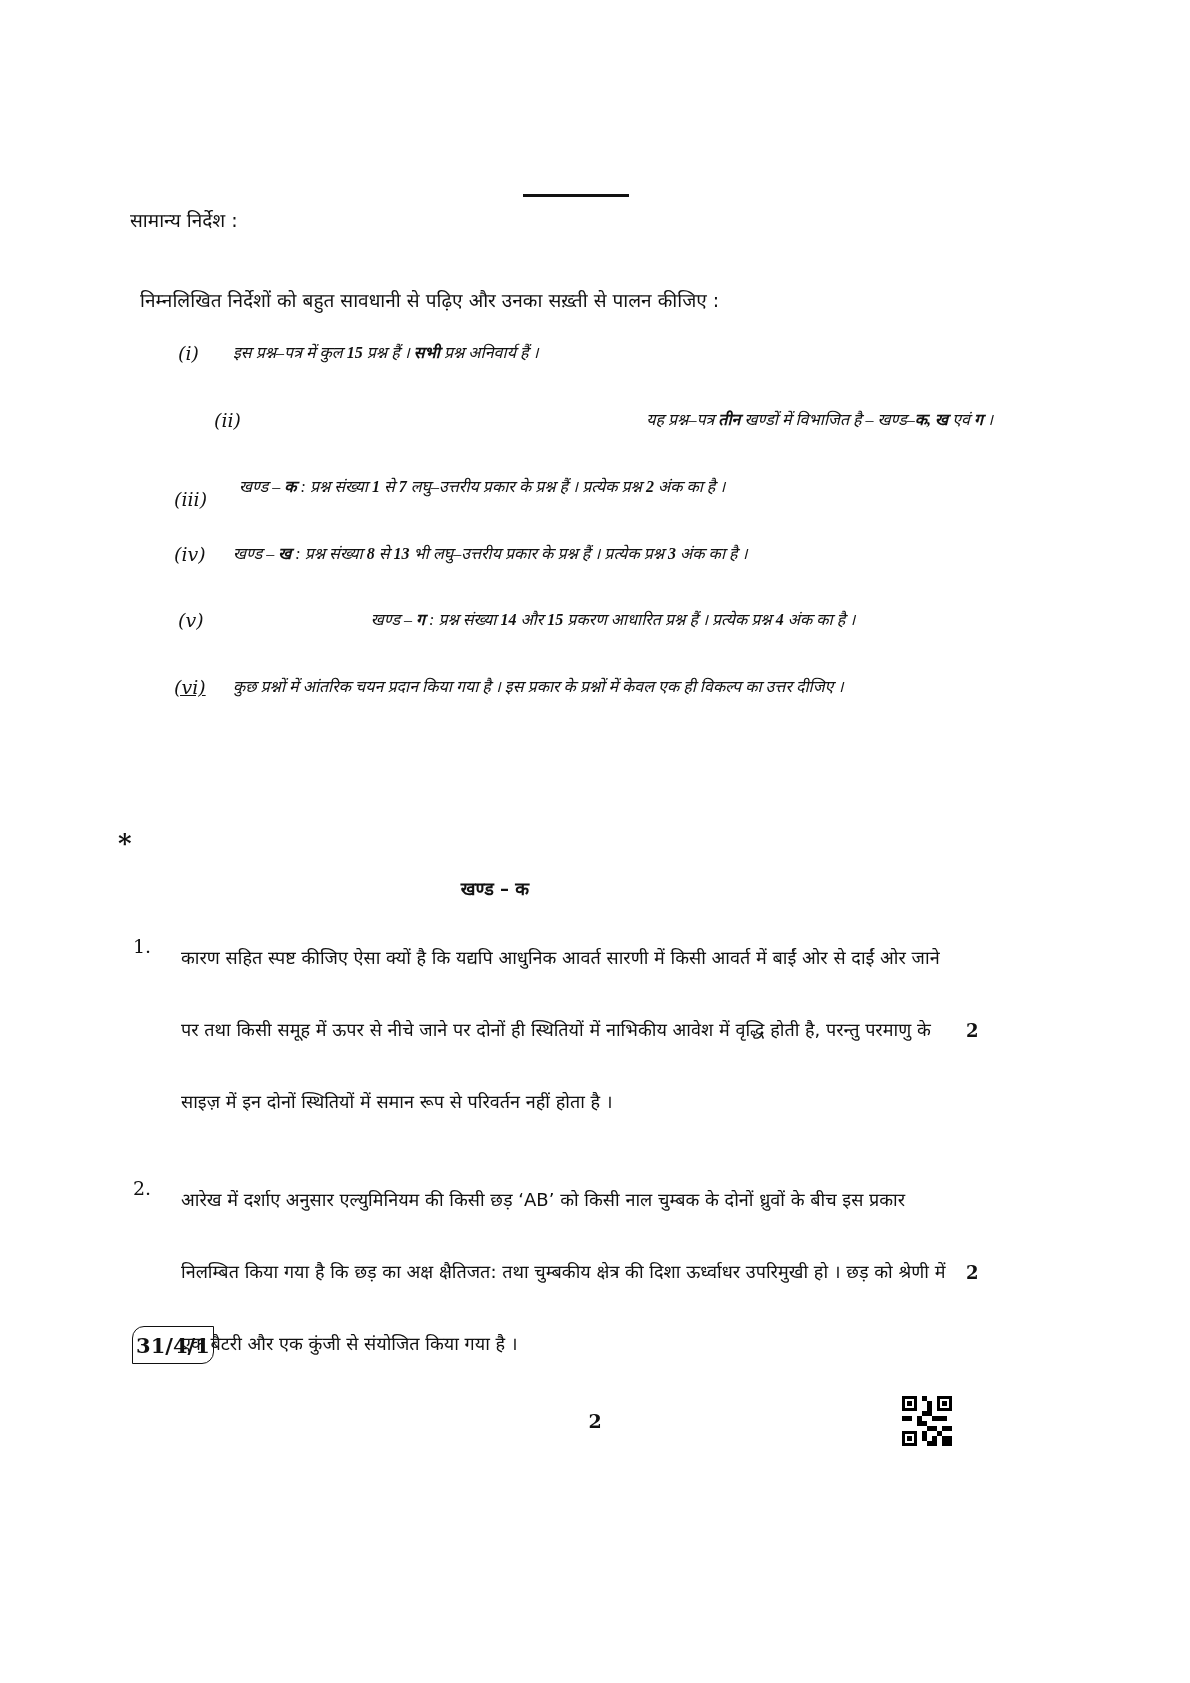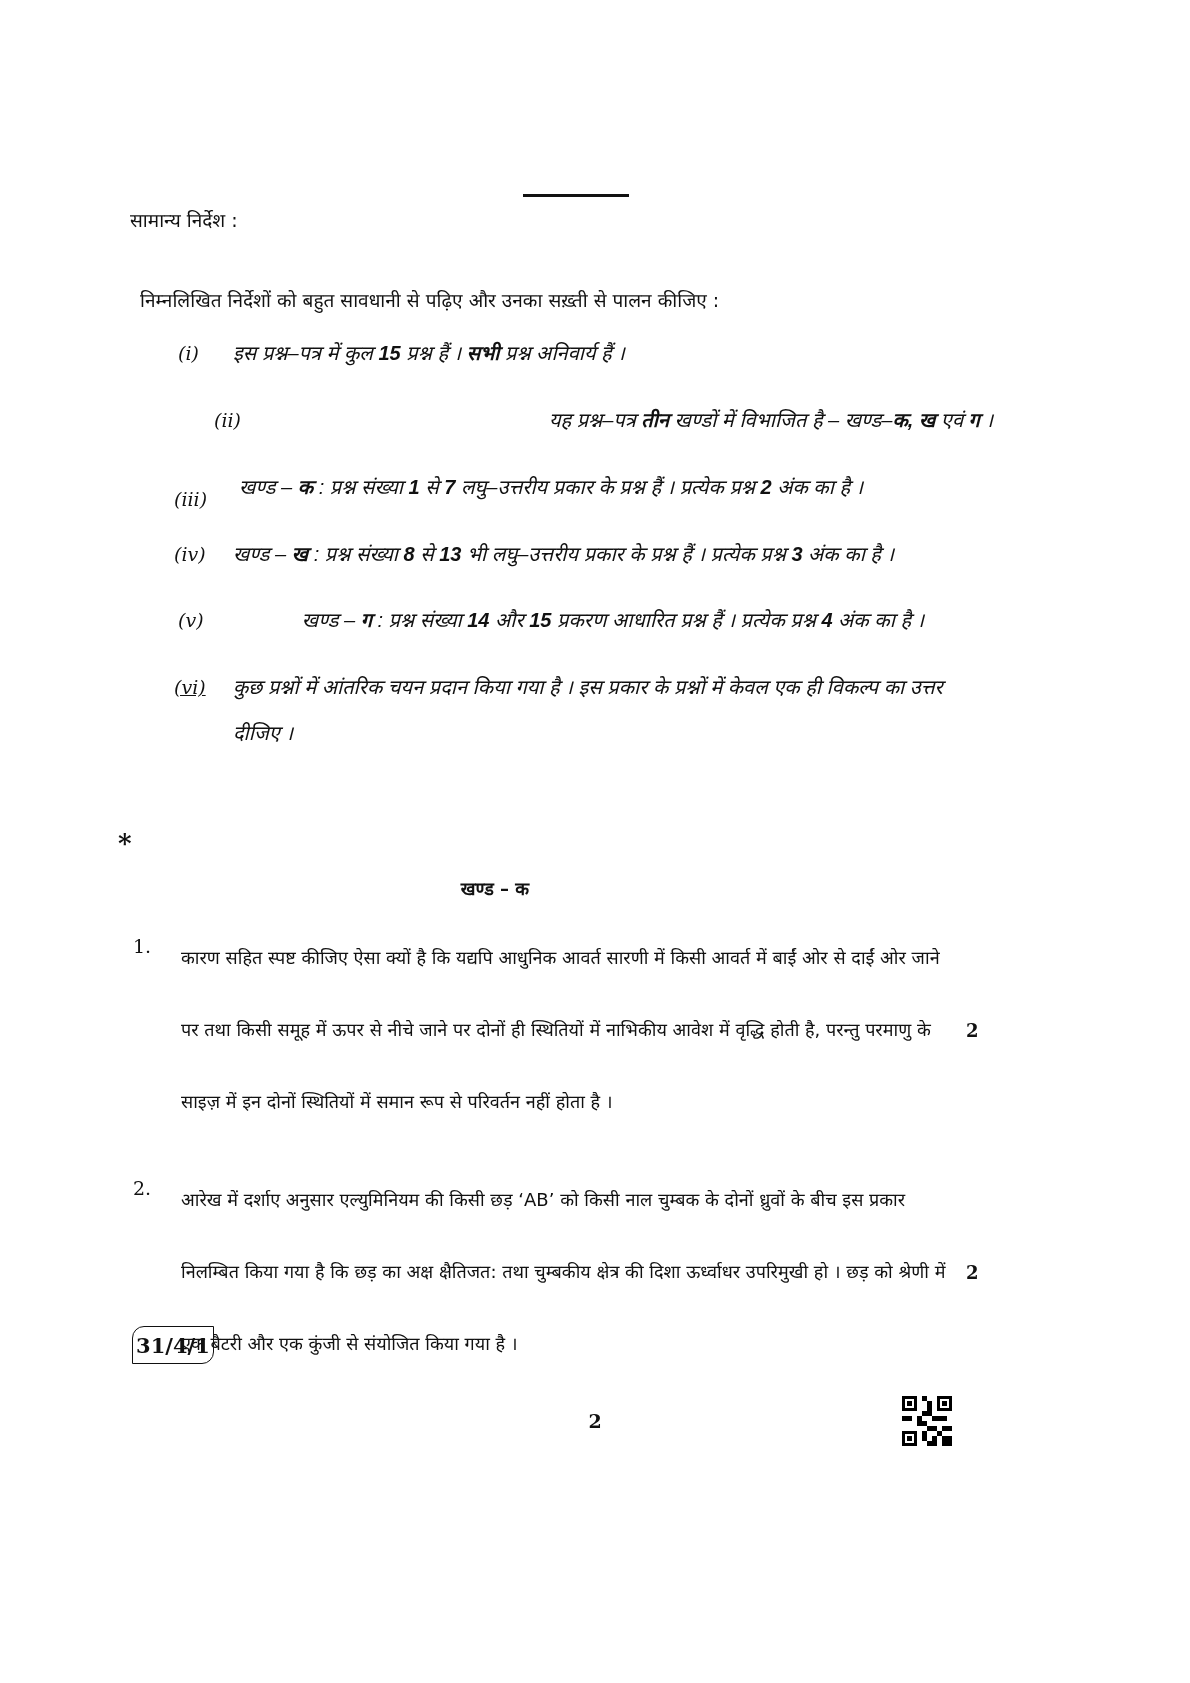--- a/index.html
+++ b/index.html
@@ -4,21 +4,21 @@
 <style>
   html, body { margin: 0; padding: 0; background: #ffffff; }
   body {
     width: 1190px; height: 1683px; position: relative; overflow: hidden;
     font-family: "DejaVu Serif", serif; color: #111;
   }
   .abs { position: absolute; }
   .top-rule { left: 523px; top: 194px; width: 106px; height: 3px; background: #111; }
   .heading { font-weight: normal; font-size: 19px; font-family: "DejaVu Sans", sans-serif; }
   .instr-num { font-style: italic; font-size: 19px; font-family: "DejaVu Serif", serif; }
-  .instr-text { font-style: italic; font-size: 20px; font-family: Liberation Sans, sans-serif; line-height: 46px; width: 760px; }
+  .instr-text { font-style: italic; font-size: 16px; font-family: Liberation Serif, serif; line-height: 46px; width: 760px; }
   .instr-text b { font-weight: bold; }
   .star { left: 118px; top: 828px; font-size: 26px; font-weight: bold; }
   .section-title { left: 0; width: 990px; text-align: center; top: 876px; font-weight: bold; font-size: 18px; font-family: "DejaVu Sans", sans-serif; }
   .q-num { font-size: 19px; font-family: "DejaVu Serif", serif; }
   .q-text { font-size: 18px; font-family: "DejaVu Sans", sans-serif; line-height: 72px; width: 820px; }
   .marks { font-size: 18px; font-weight: bold; font-family: "DejaVu Serif", serif; }
   .code-box {
     left: 132px; top: 1326px; width: 80px; height: 36px;
     border: 1.5px solid #111; border-radius: 12px 0 12px 0;
     display: flex; align-items: center; justify-content: center;

